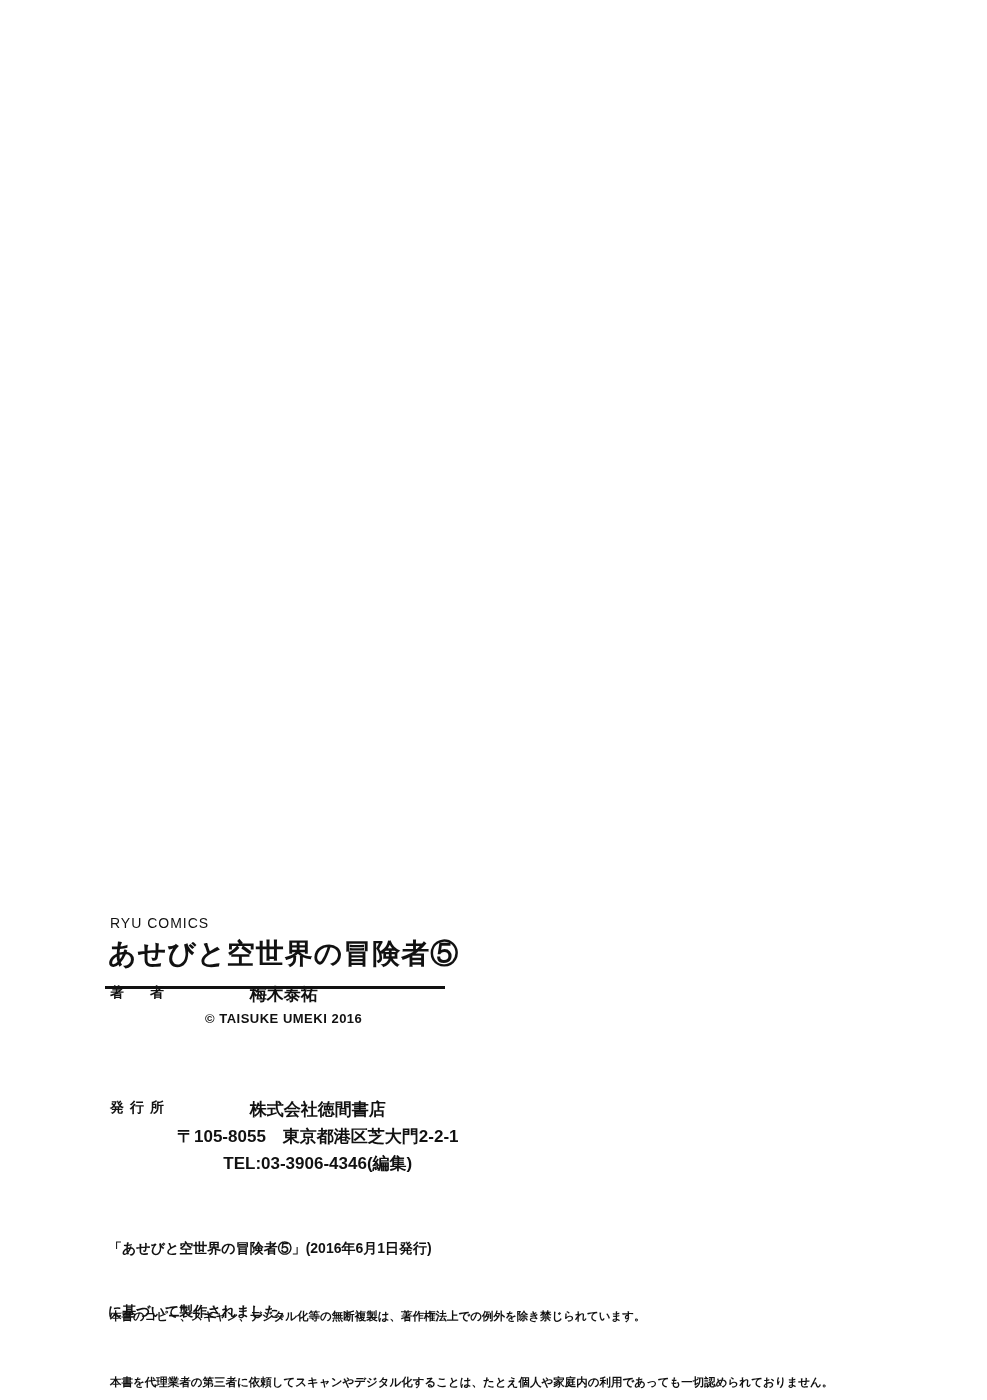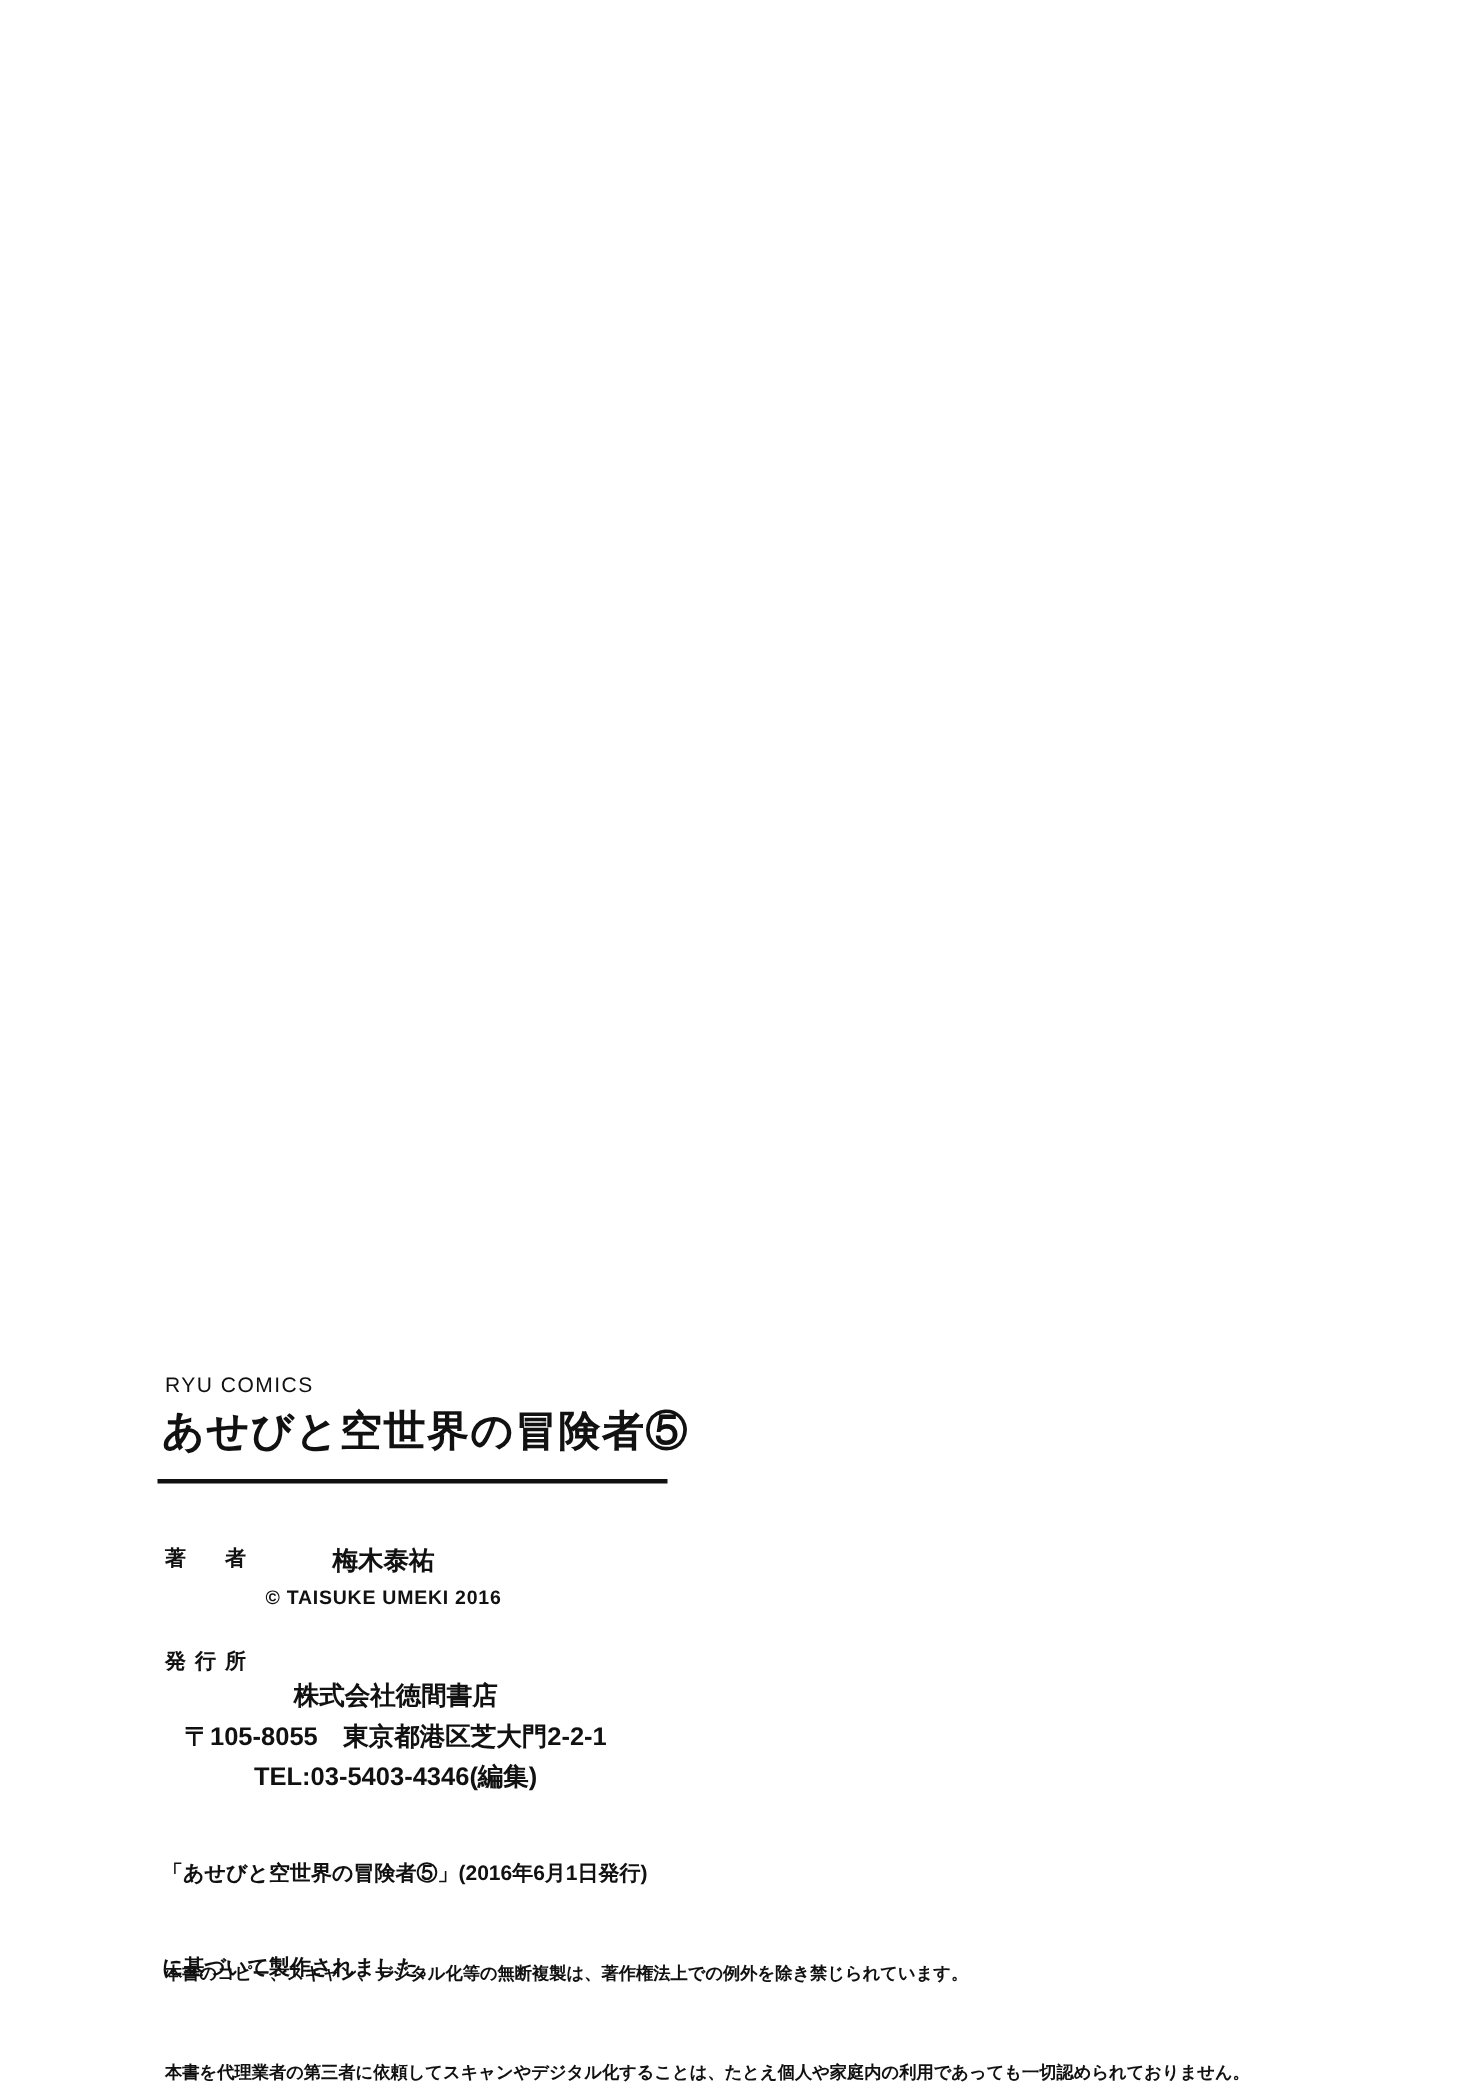--- a/index.html
+++ b/index.html
@@ -39,22 +39,22 @@
     width: 340px;
     height: 3px;
     background: #111111;
   }
 
   .colophon-row {
     left: 110px;
     display: flex;
     align-items: flex-start;
   }
-  .row-author { top: 1027px; }
-  .row-publisher { top: 1096px; flex-direction: column; }
+  .row-author { top: 981px; gap: 28px; }
+  .row-publisher { top: 1096px; }
 
   .row-label {
     display: inline-block;
     width: 54px;
     font-size: 14px;
     font-weight: 700;
     text-align: justify;
     text-align-last: justify;
     padding-top: 3px;
     flex: 0 0 auto;
@@ -111,21 +111,21 @@
     <span class="value-main">梅木泰祐</span>
     <span class="value-copyright">© TAISUKE UMEKI 2016</span>
   </span>
 </div>
 
 <div class="abs colophon-row row-publisher">
   <span class="row-label">発行所</span>
   <span class="row-value">
     <span class="value-main">株式会社徳間書店</span>
     <span class="value-main">〒105-8055　東京都港区芝大門2-2-1</span>
-    <span class="value-main">TEL:03-5403-4346(編集)</span>
+    <span class="value-main">TEL:03-3906-4346(編集)</span>
   </span>
 </div>
 
 <div class="abs production-note">
   <div>「あせびと空世界の冒険者⑤」(2016年6月1日発行)</div>
   <div>に基づいて製作されました。</div>
 </div>
 
 <div class="abs legal-notice">
   <div>本書のコピー、スキャン、デジタル化等の無断複製は、著作権法上での例外を除き禁じられています。</div>

